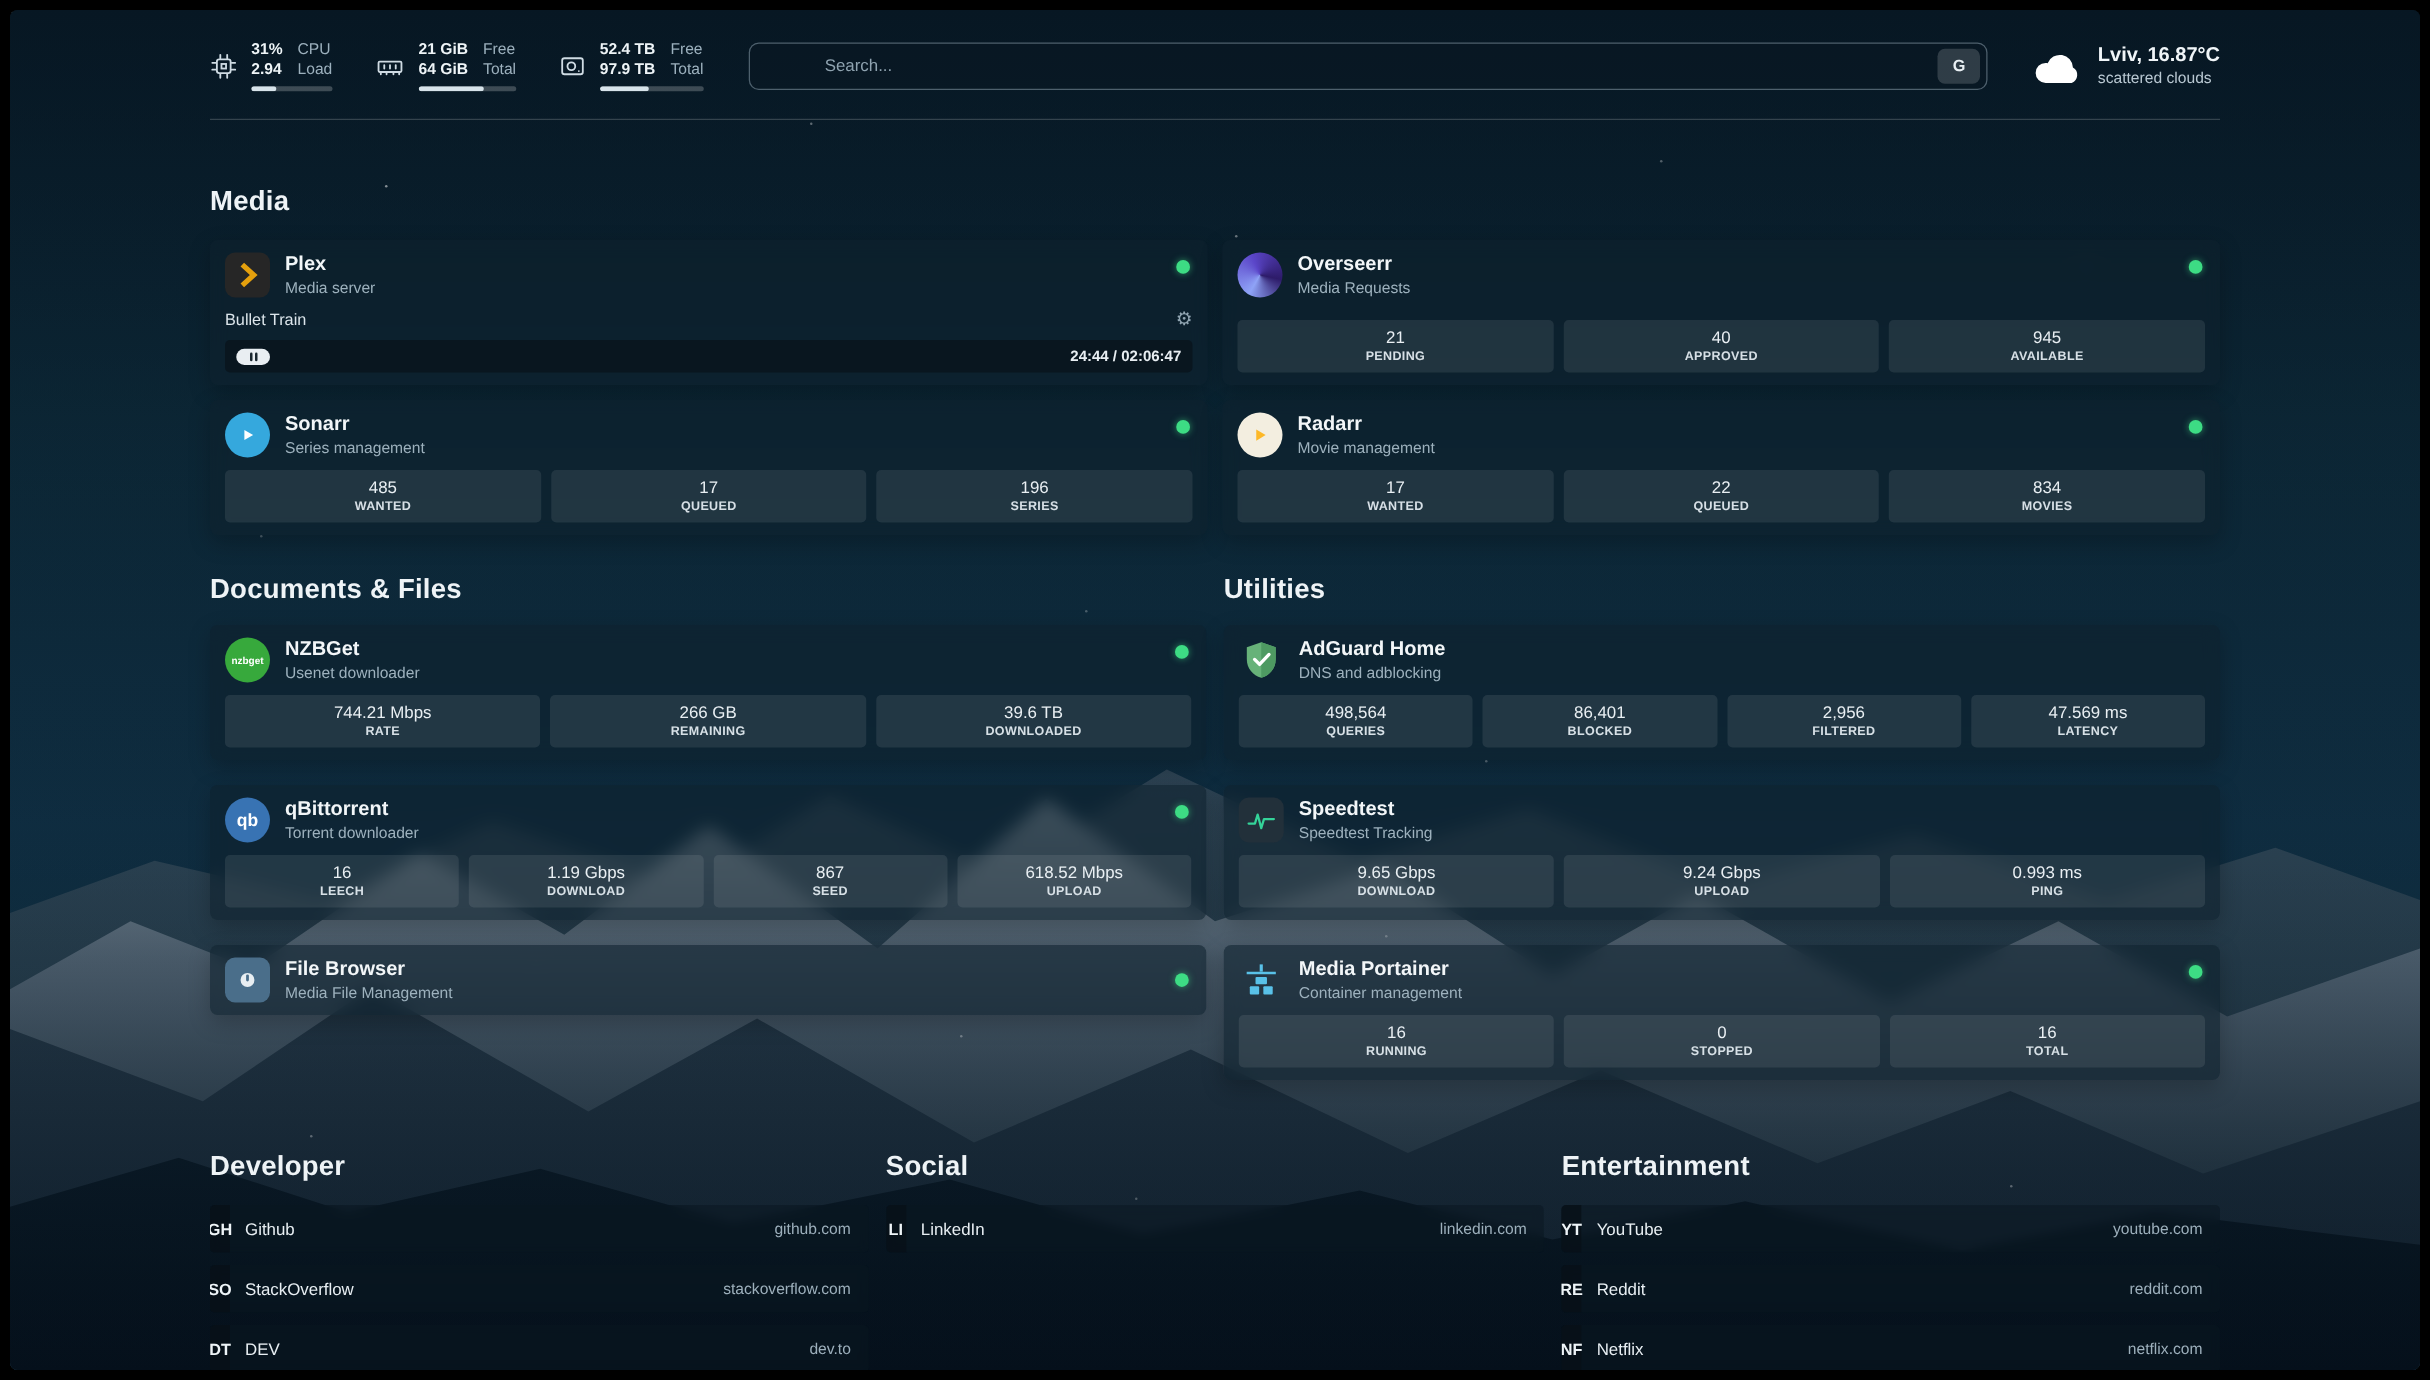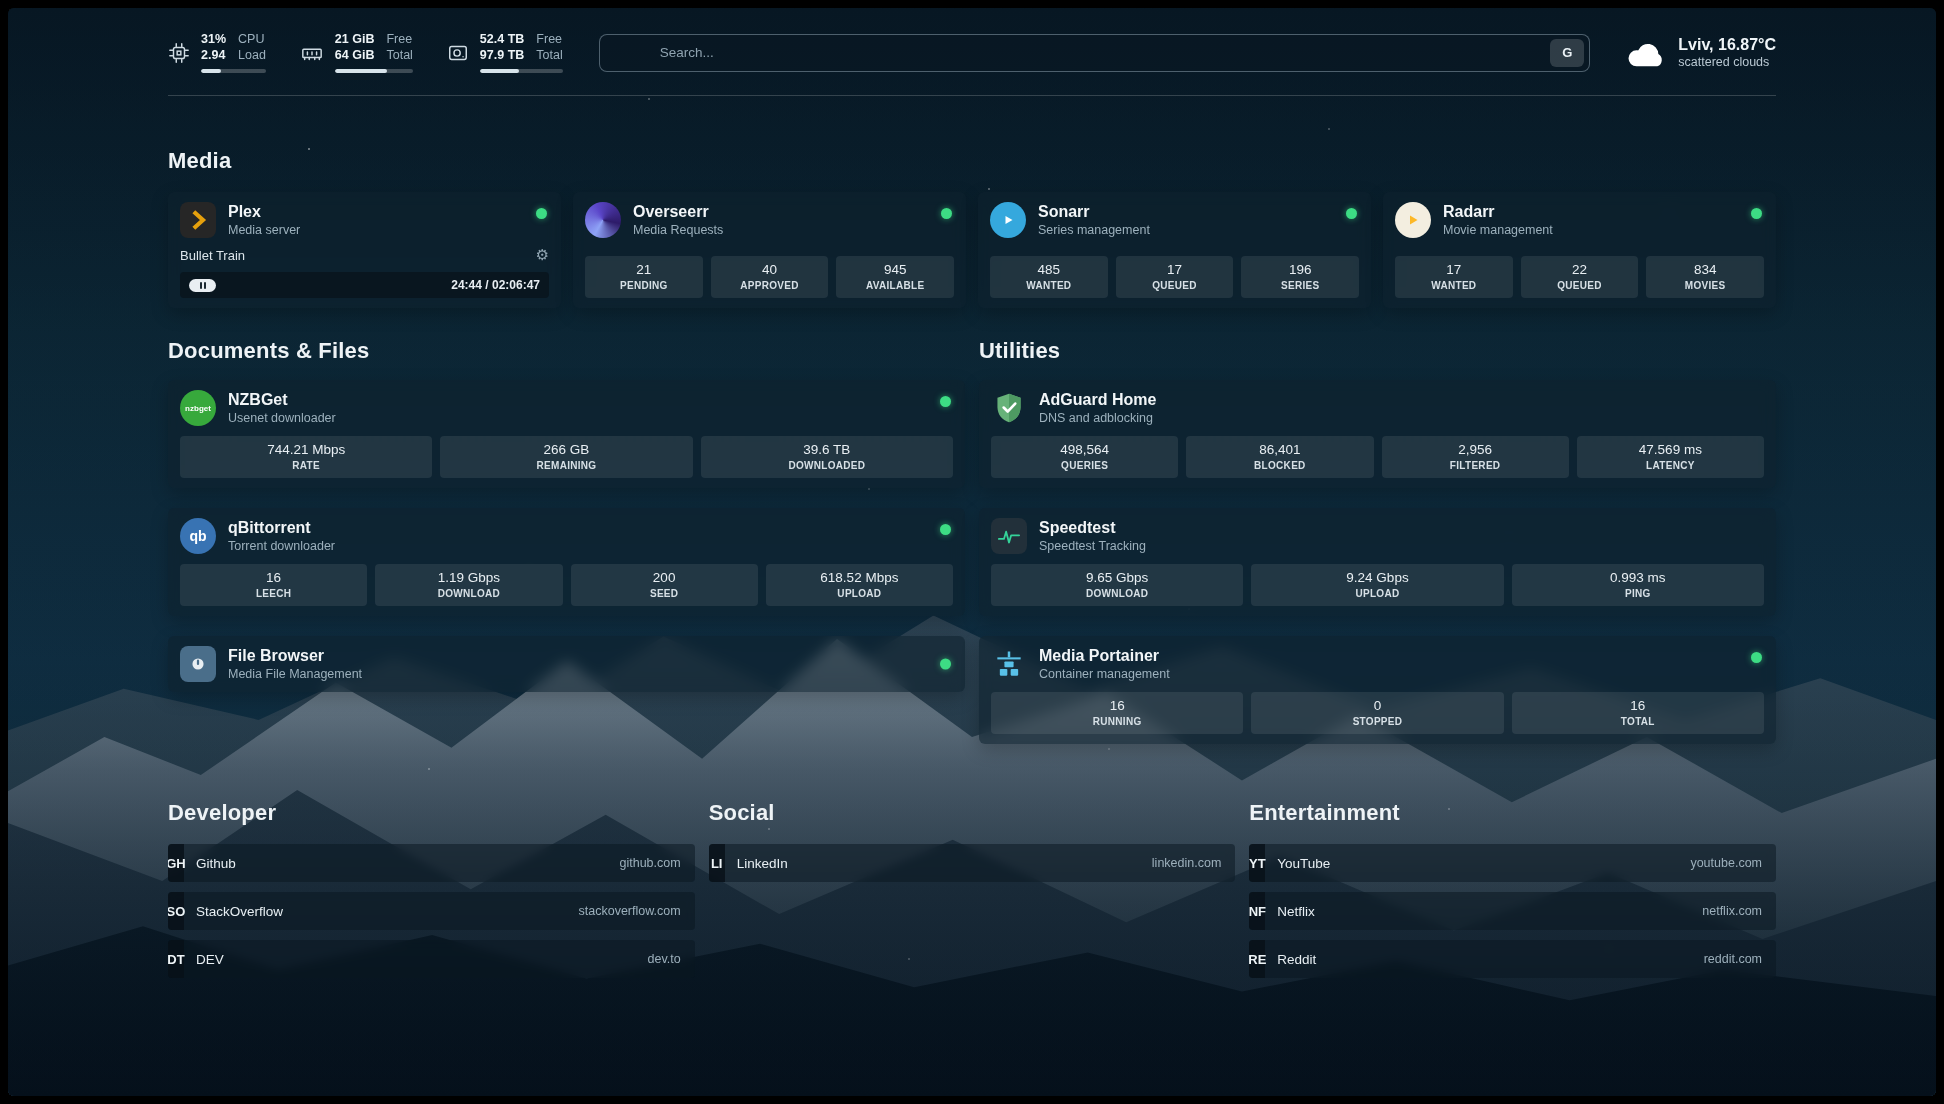--- a/index.html
+++ b/index.html
@@ -72,21 +72,21 @@
     font-family: "Liberation Sans", sans-serif; }
 
   .weather { display: flex; align-items: center; gap: 12px; }
   .weather-loc { font-size: 16px; font-weight: 600; color: #f0f5f8; line-height: 18px; }
   .weather-cond { font-size: 12.5px; color: #b9c8d2; line-height: 16px; }
 
   .divider { height: 1px; background: rgba(255,255,255,.18); margin-top: 22px; }
 
   h2.section { font-size: 22px; font-weight: 600; color: #eef3f6; letter-spacing: .2px; }
   .media-block { margin-top: 52px; }
-  .media-row { margin-top: 18px; display: grid; grid-template-columns: repeat(4, 1fr); gap: 12px; }
+  .media-row { margin-top: 18px; display: grid; grid-template-columns: repeat(2, 1fr); gap: 12px; }
 
   .card { position: relative; display: flex; flex-direction: column;
     background: rgba(13,32,44,.58); border-radius: 6px; padding: 10px 12px;
     box-shadow: 0 6px 18px rgba(0,0,0,.22); backdrop-filter: blur(7px); cursor: pointer; }
   .card-head { display: flex; align-items: center; gap: 12px; min-height: 36px; padding-right: 20px; }
   .app-name { font-size: 16px; font-weight: 600; color: #f2f6f8; line-height: 20px; }
   .app-desc { font-size: 12.5px; color: #9db1bd; line-height: 16px; }
   .dot { position: absolute; top: 16px; right: 14px; width: 11px; height: 11px; border-radius: 50%;
     background: #3ddc84; box-shadow: 0 0 6px rgba(61,220,132,.6); }
   .dot-center { top: 50%; transform: translateY(-50%); }
@@ -382,21 +382,21 @@
           <div class="stats">
             <div class="stat">
               <div class="stat-value">16</div>
               <div class="stat-label">LEECH</div>
             </div>
             <div class="stat">
               <div class="stat-value">1.19 Gbps</div>
               <div class="stat-label">DOWNLOAD</div>
             </div>
             <div class="stat">
-              <div class="stat-value">200</div>
+              <div class="stat-value">867</div>
               <div class="stat-label">SEED</div>
             </div>
             <div class="stat">
               <div class="stat-value">618.52 Mbps</div>
               <div class="stat-label">UPLOAD</div>
             </div>
           </div>
         </div>
 
         <div class="card">
@@ -546,26 +546,26 @@
       </div>
 
       <div class="bm-col">
         <h2 class="section">Entertainment</h2>
         <div class="bm-item">
           <span class="bm-abbr">YT</span>
           <span class="bm-name">YouTube</span>
           <span class="bm-url">youtube.com</span>
         </div>
         <div class="bm-item">
+          <span class="bm-abbr">RE</span>
+          <span class="bm-name">Reddit</span>
+          <span class="bm-url">reddit.com</span>
+        </div>
+        <div class="bm-item">
           <span class="bm-abbr">NF</span>
           <span class="bm-name">Netflix</span>
           <span class="bm-url">netflix.com</span>
         </div>
-        <div class="bm-item">
-          <span class="bm-abbr">RE</span>
-          <span class="bm-name">Reddit</span>
-          <span class="bm-url">reddit.com</span>
-        </div>
       </div>
     </div>
 
   </div>
 </div>
 
 </body></html>

